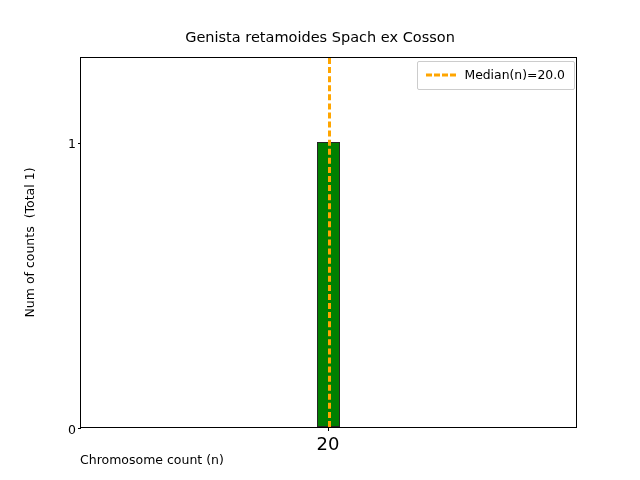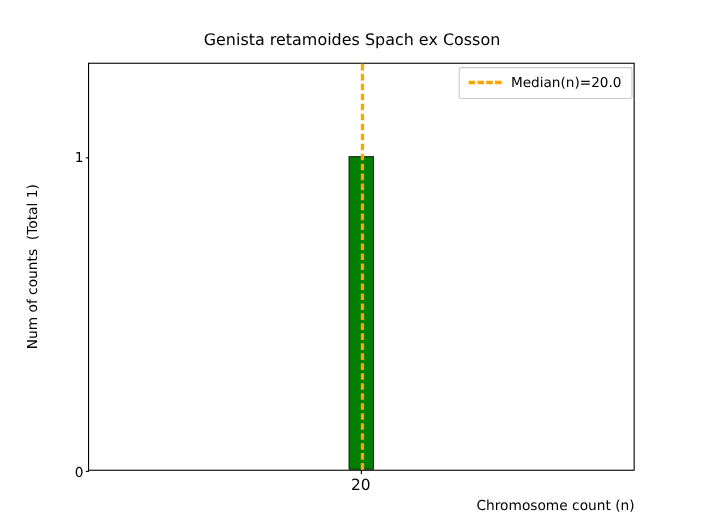--- a/index.html
+++ b/index.html
@@ -75,30 +75,30 @@
     position: absolute;
     top: 100%;
     width: 1.3px;
     height: 3.5px;
     background: #000000;
   }
   .x-tick-label {
     position: absolute;
     top: calc(100% + 6px);
     transform: translateX(-50%);
-    font-size: 14px;
+    font-size: 18px;
     color: #000000;
     white-space: nowrap;
   }
   #xlabel {
     position: absolute;
     left: 80px;
     top: 452px;
     width: 497px;
-    text-align: right;
+    text-align: left;
     font-size: 12.5px;
     color: #000000;
   }
   
   .bar {
     position: absolute;
     box-sizing: border-box;
     background: #008000;
     border: 1.4px solid #262626;
   }

